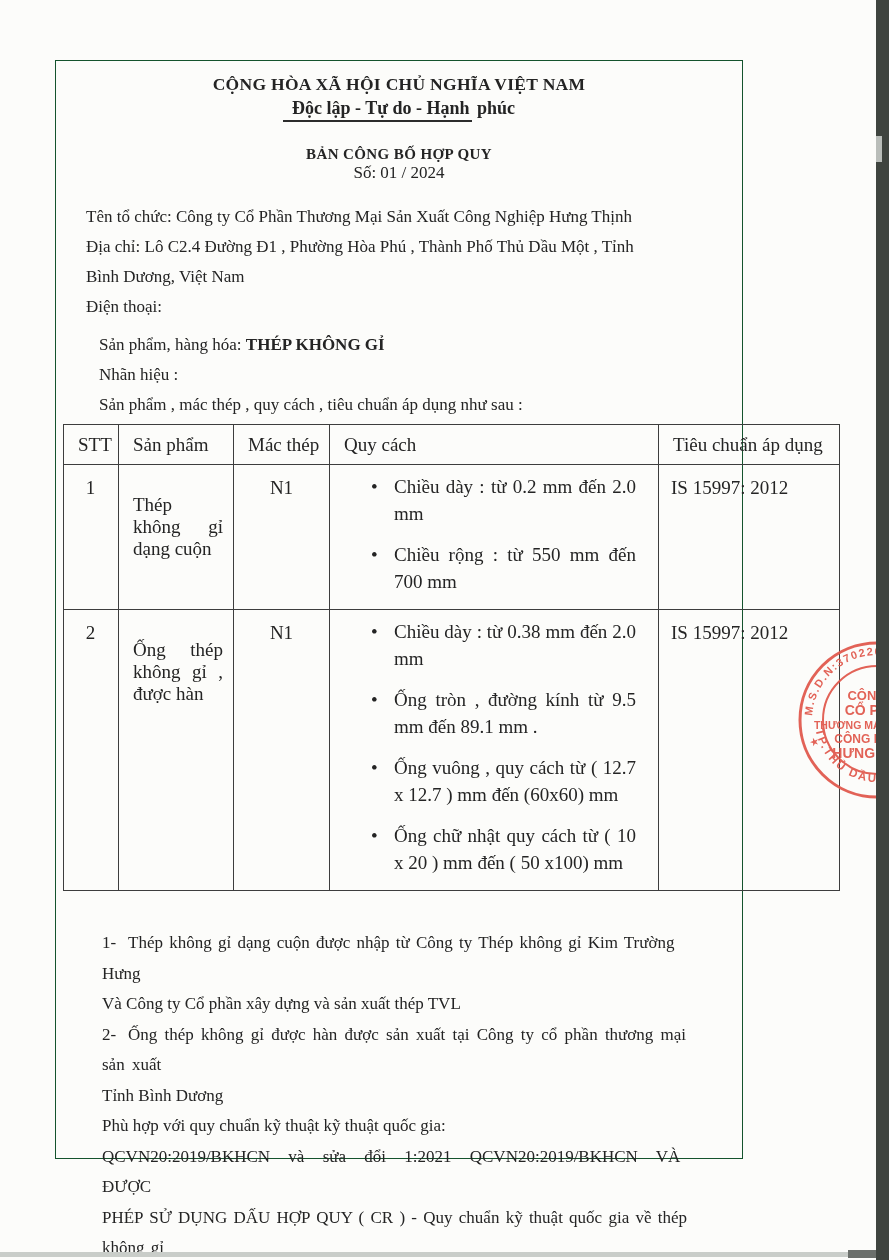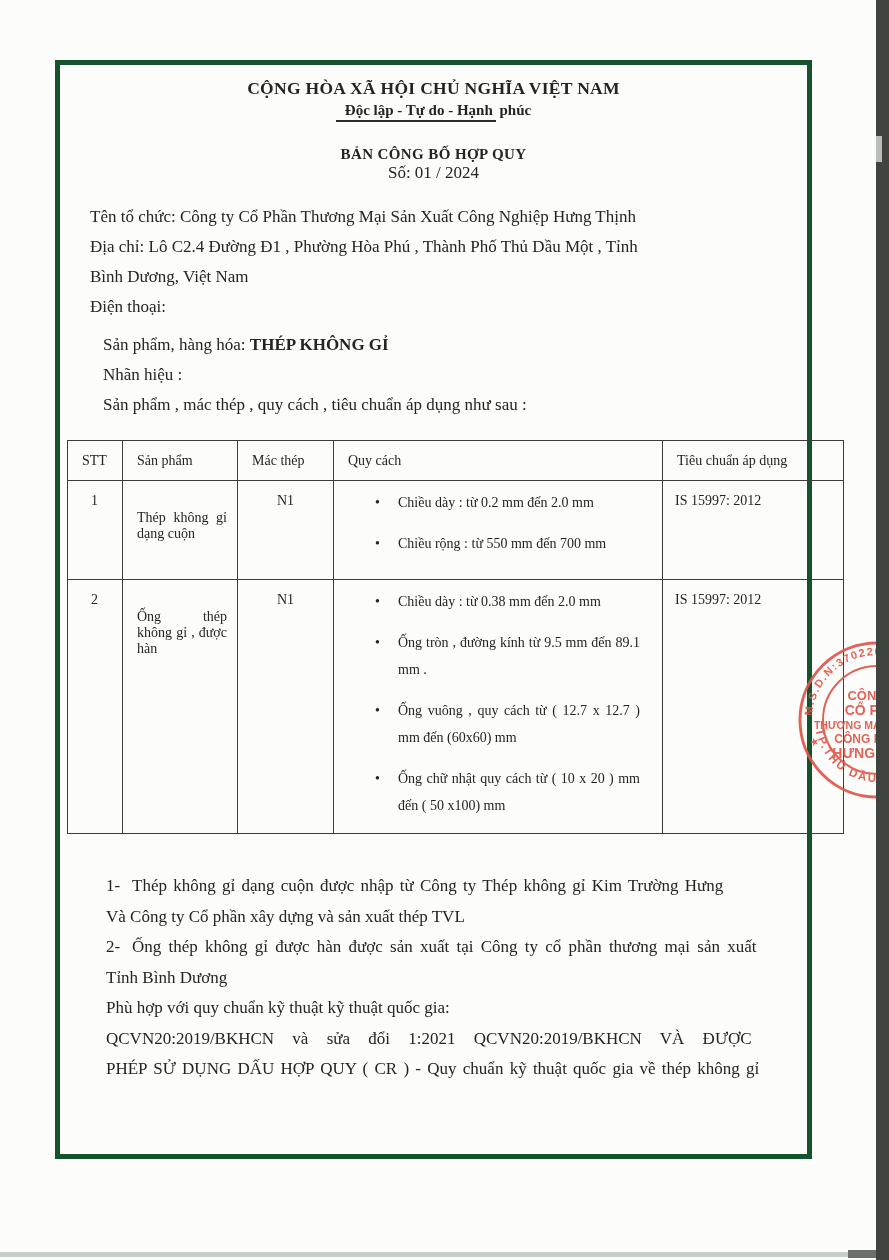--- a/index.html
+++ b/index.html
@@ -8,40 +8,40 @@
     overflow:hidden;font-family:"Liberation Serif","DejaVu Serif",serif;
     color:#242424;
   }
   
   .edge-right{position:absolute;right:0;top:0;width:13px;height:1260px;background:#3f443f;z-index:9;}
   .edge-notch{position:absolute;left:876px;top:136px;width:6px;height:26px;background:#b9bdb9;z-index:10;}
   .edge-bottom{position:absolute;left:0;top:1252px;width:876px;height:5px;background:#c9cdc9;z-index:9;}
   .corner-mark{position:absolute;left:848px;top:1250px;width:28px;height:8px;background:#6b6f6b;z-index:9;}
 
   .frame{
-    position:absolute;left:55px;top:60px;width:757px;height:1099px;
-    border:5px solid #14532d;box-sizing:border-box;z-index:2;
+    position:absolute;left:55px;top:60px;width:688px;height:1099px;
+    border:1px solid #14532d;box-sizing:border-box;z-index:2;
   }
   .frame-inner{padding-top:13px;}
 
   .nat-title{text-align:center;font-weight:bold;font-size:17.5px;letter-spacing:.3px;}
-  .motto{text-align:center;font-weight:bold;font-size:15px;margin-top:3px;}
+  .motto{text-align:center;font-weight:bold;font-size:18px;margin-top:3px;}
   .motto .u{border-bottom:2px solid #2c2c2c;padding:0 3px 2px 9px;}
   .doc-title{text-align:center;font-weight:bold;font-size:15px;letter-spacing:.4px;margin-top:27px;}
   .doc-number{text-align:center;font-size:17px;margin-top:0;}
 
   .info{margin:19px 36px 0 30px;font-size:17px;line-height:30px;}
   .info p{margin:0;}
   .info .ind{margin-left:13px;}
   .info .gap{margin-top:8px;}
   .bold{font-weight:bold;}
 
   table.spec{
-    margin:20px 0 0 7px;border-collapse:collapse;table-layout:fixed;
-    width:776px;font-size:14px;
+    margin:4px 0 0 7px;border-collapse:collapse;table-layout:fixed;
+    width:776px;font-size:19px;
   }
   table.spec th,table.spec td{
     border:1.5px solid #3d3d3d;vertical-align:top;box-sizing:border-box;
     font-weight:normal;
   }
   table.spec th{height:40px;vertical-align:middle;text-align:left;padding:0 0 0 14px;}
   th.c-stt, td.c-stt{text-align:center;padding-left:0;}
   col.w-stt{width:55px;}col.w-sp{width:115px;}col.w-mt{width:96px;}col.w-qc{width:329px;}col.w-tc{width:181px;}
   td.c-stt{padding-top:12px;}
   td.c-sp{padding:29px 10px 0 14px;text-align:justify;}

